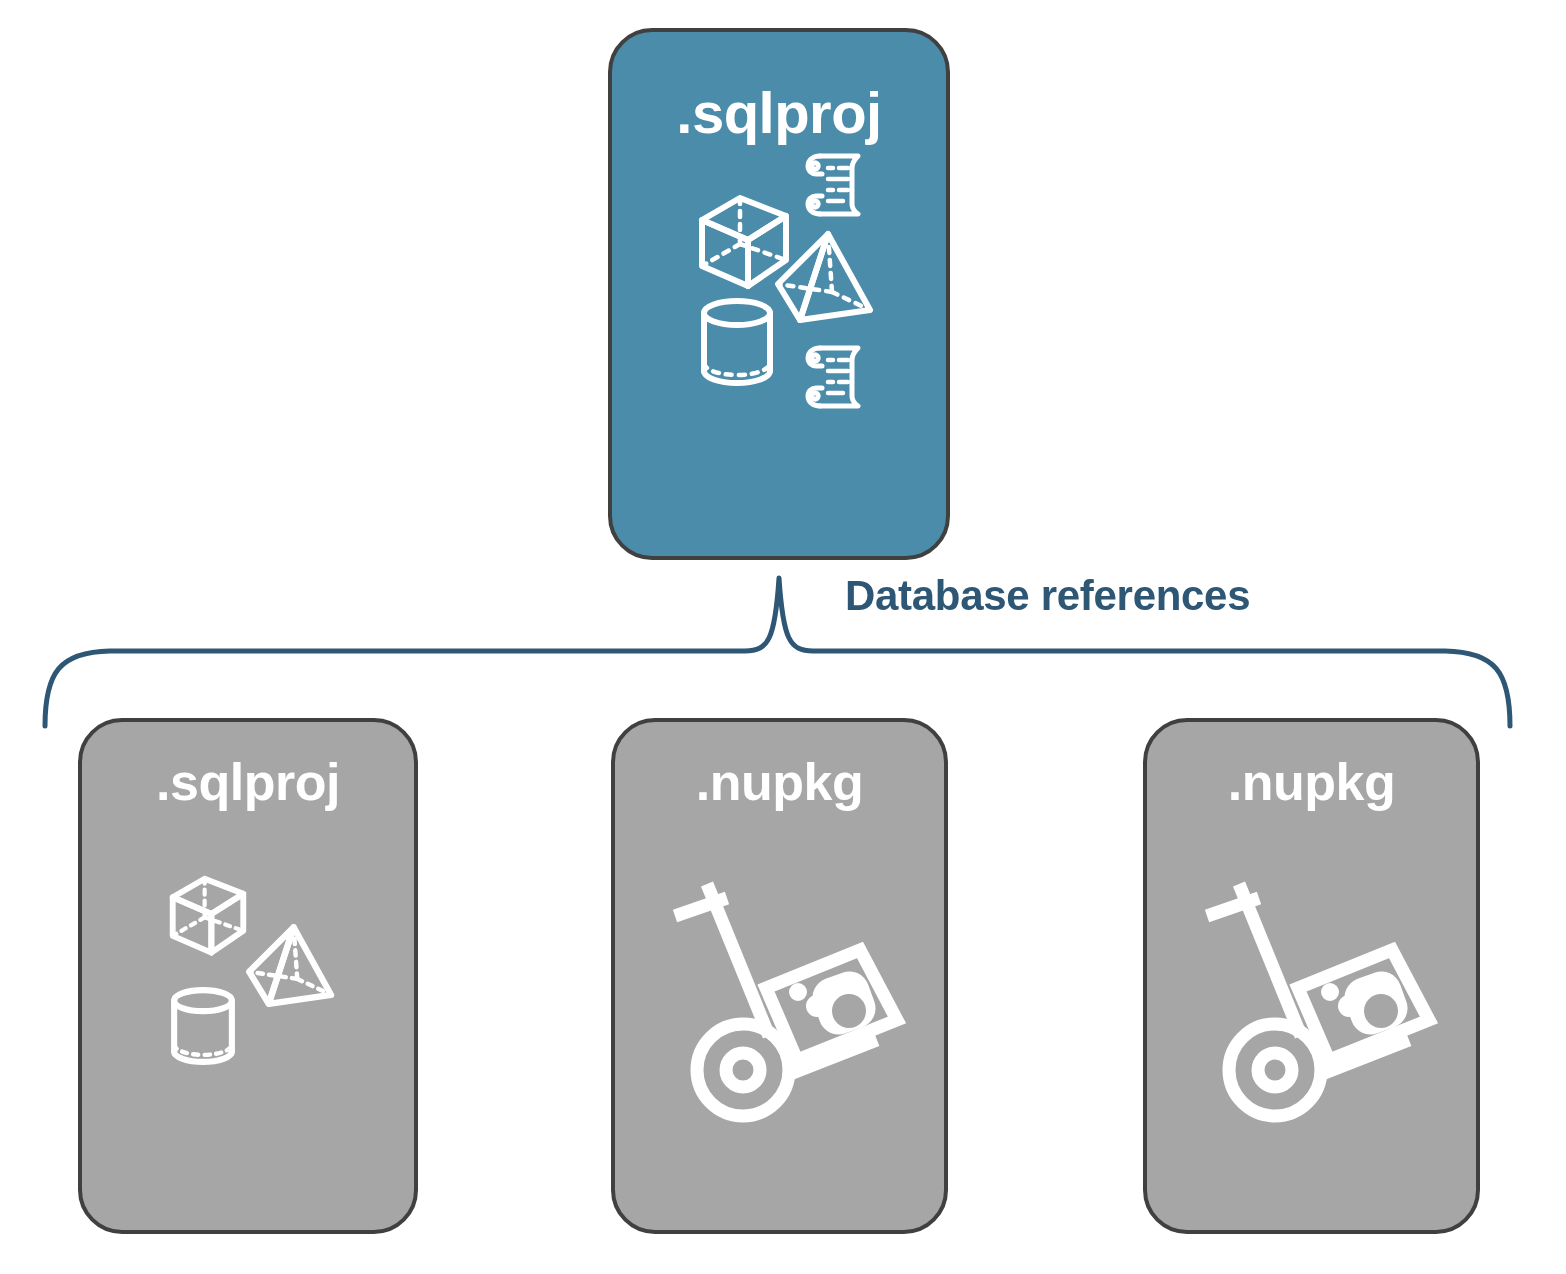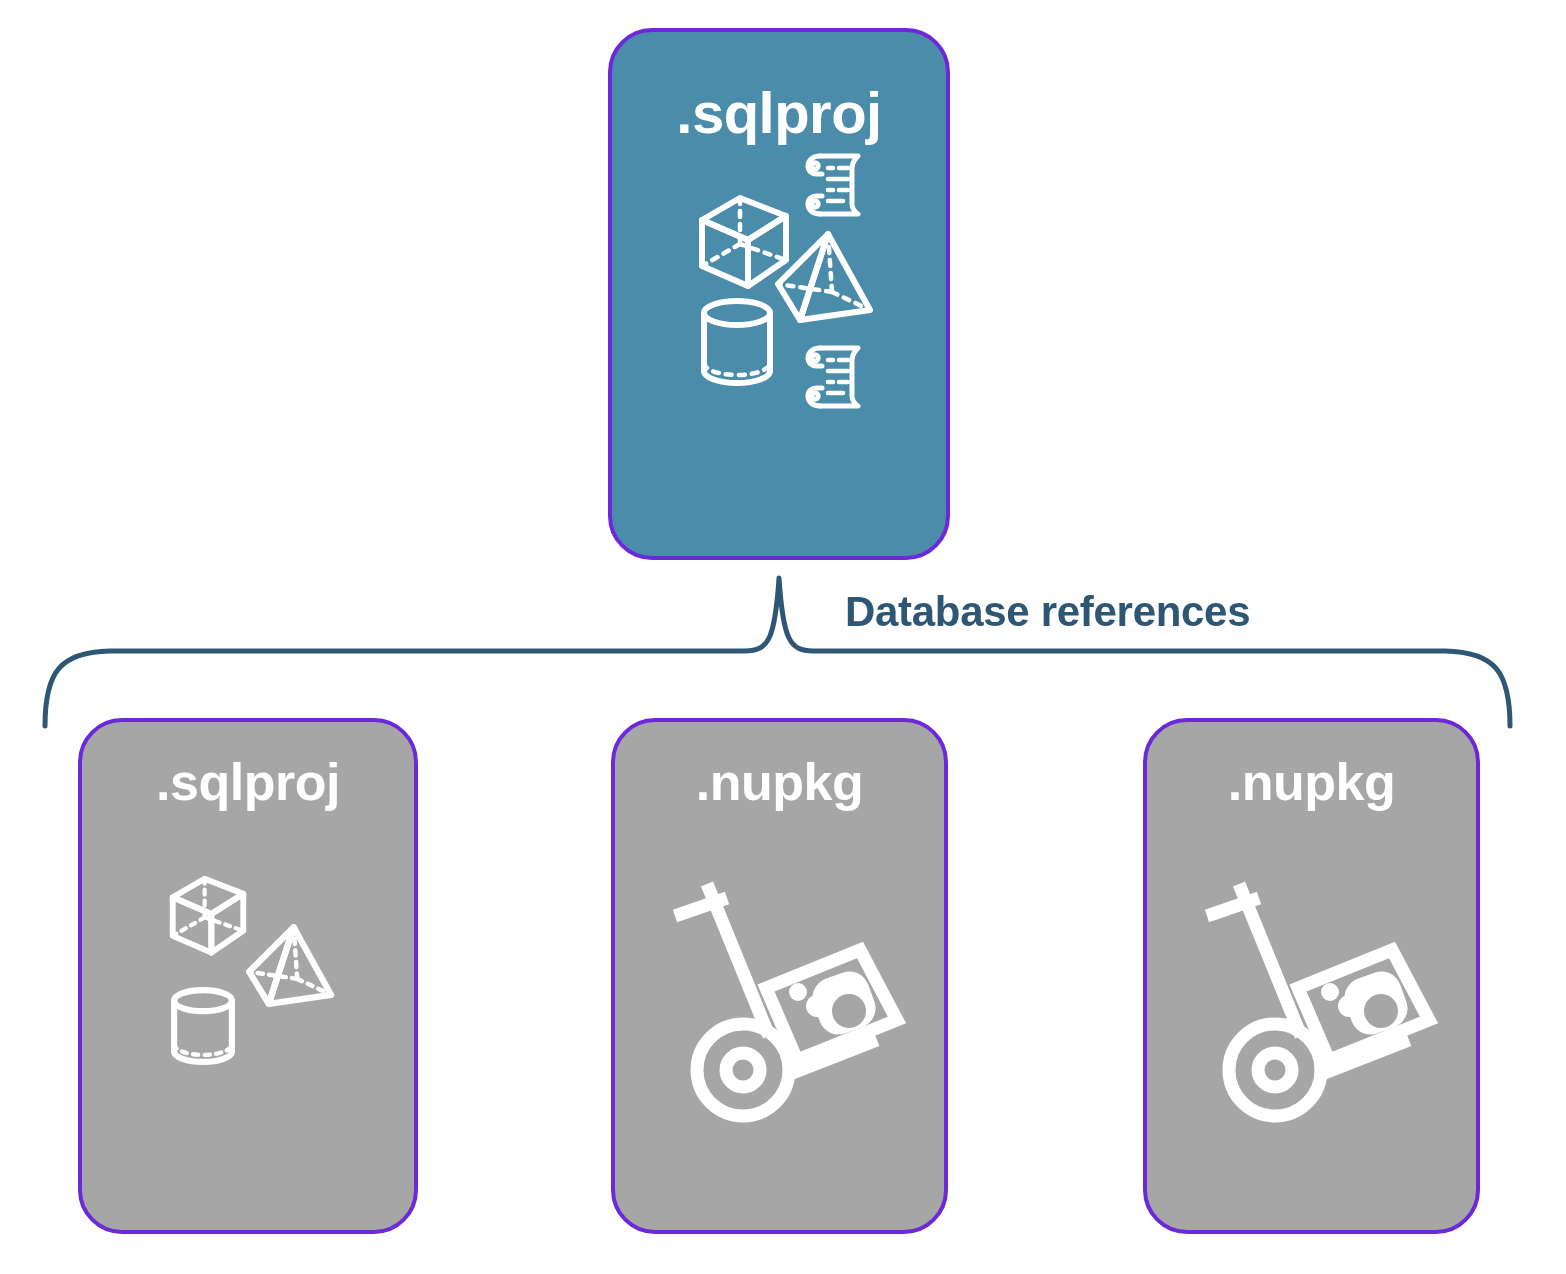--- a/index.html
+++ b/index.html
@@ -13,21 +13,21 @@
   #stage {
     position: relative;
     width: 1566px;
     height: 1274px;
     background: #ffffff;
     overflow: hidden;
   }
   .node {
     position: absolute;
     box-sizing: border-box;
-    border: 4px solid #6d28d9;
+    border: 4px solid #404040;
     border-radius: 44px;
     display: flex;
     flex-direction: column;
     align-items: center;
   }
   .node-blue {
     background: #4A8CAA;
   }
   .node-gray {
     background: #A6A6A6;
@@ -161,21 +161,21 @@
   <svg class="brace-layer" viewBox="0 0 1566 1274">
     <path fill="none" stroke="#2E5675" stroke-width="5" stroke-linecap="round" stroke-linejoin="round" d="M45,726
              C45,672 60,652 110,651
              L745,651
              C768,651 775,640 779,578
              C783,640 790,651 813,651
              L1445,651
              C1495,652 1510,672 1510,726"></path>
   </svg>
 
-  <div class="brace-label" style="left:845px; top:588px;">Database references</div>
+  <div class="brace-label" style="left:845px; top:572px;">Database references</div>
 
   <div class="node node-gray node-bottom" style="left:78px; top:718px; width:340px; height:516px;">
     <div class="node-title">.sqlproj</div>
 
     <div class="art">
 
       <svg style="left:84px; top:64px;" width="84" height="84" viewBox="0 0 100 100">
         <g fill="none" stroke="#FFFFFF" stroke-width="7" stroke-linejoin="round" stroke-linecap="round">
           <path d="M8,30 L46,8 L92,26 L54,50 Z"></path>
           <path d="M8,30 L8,76 L54,96 L54,50 Z"></path>

